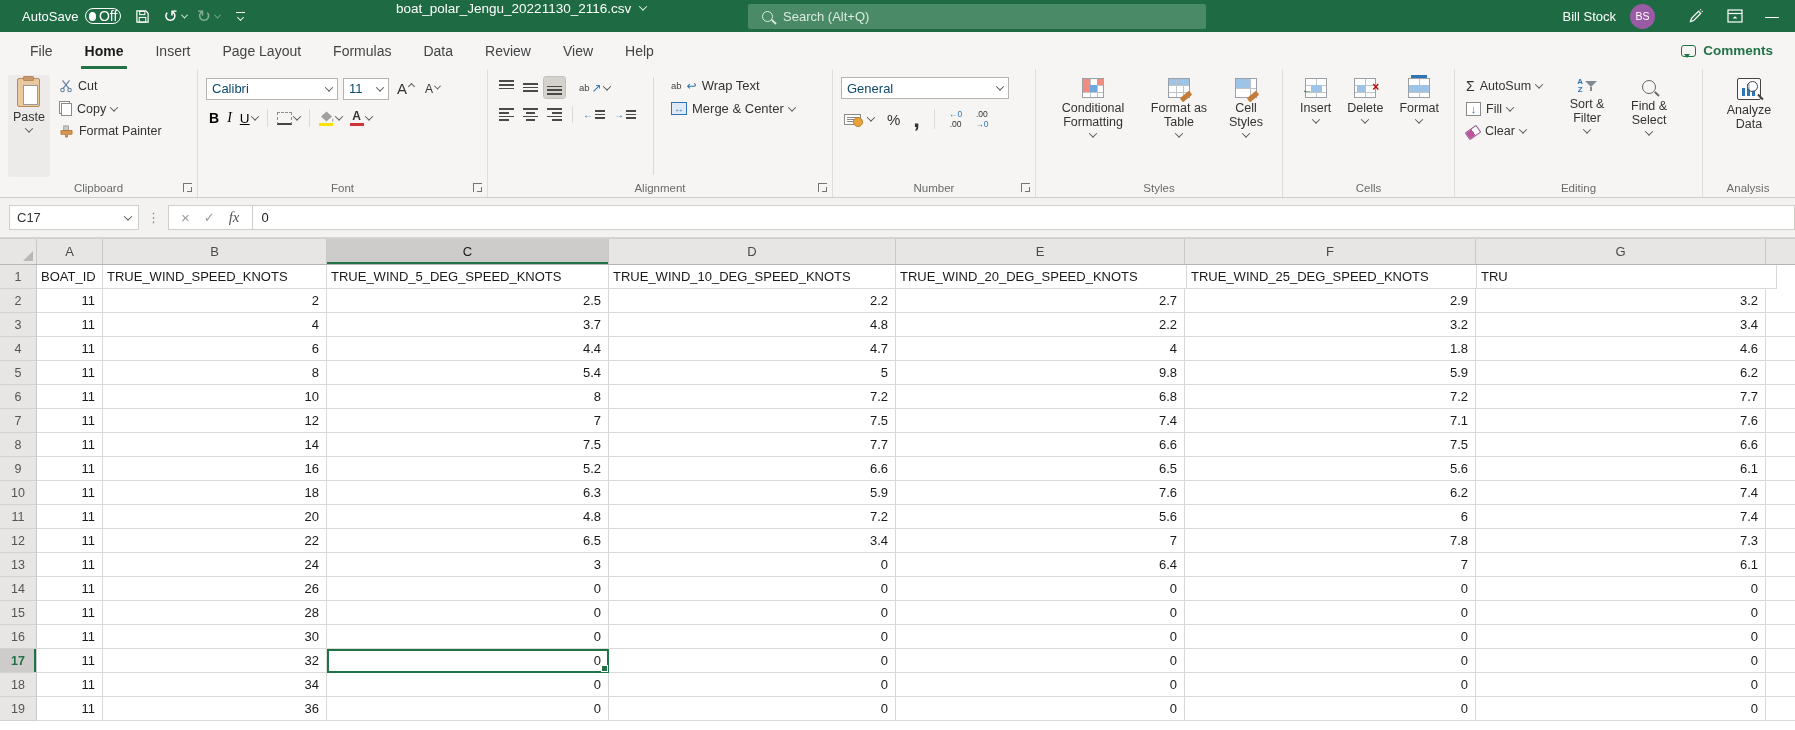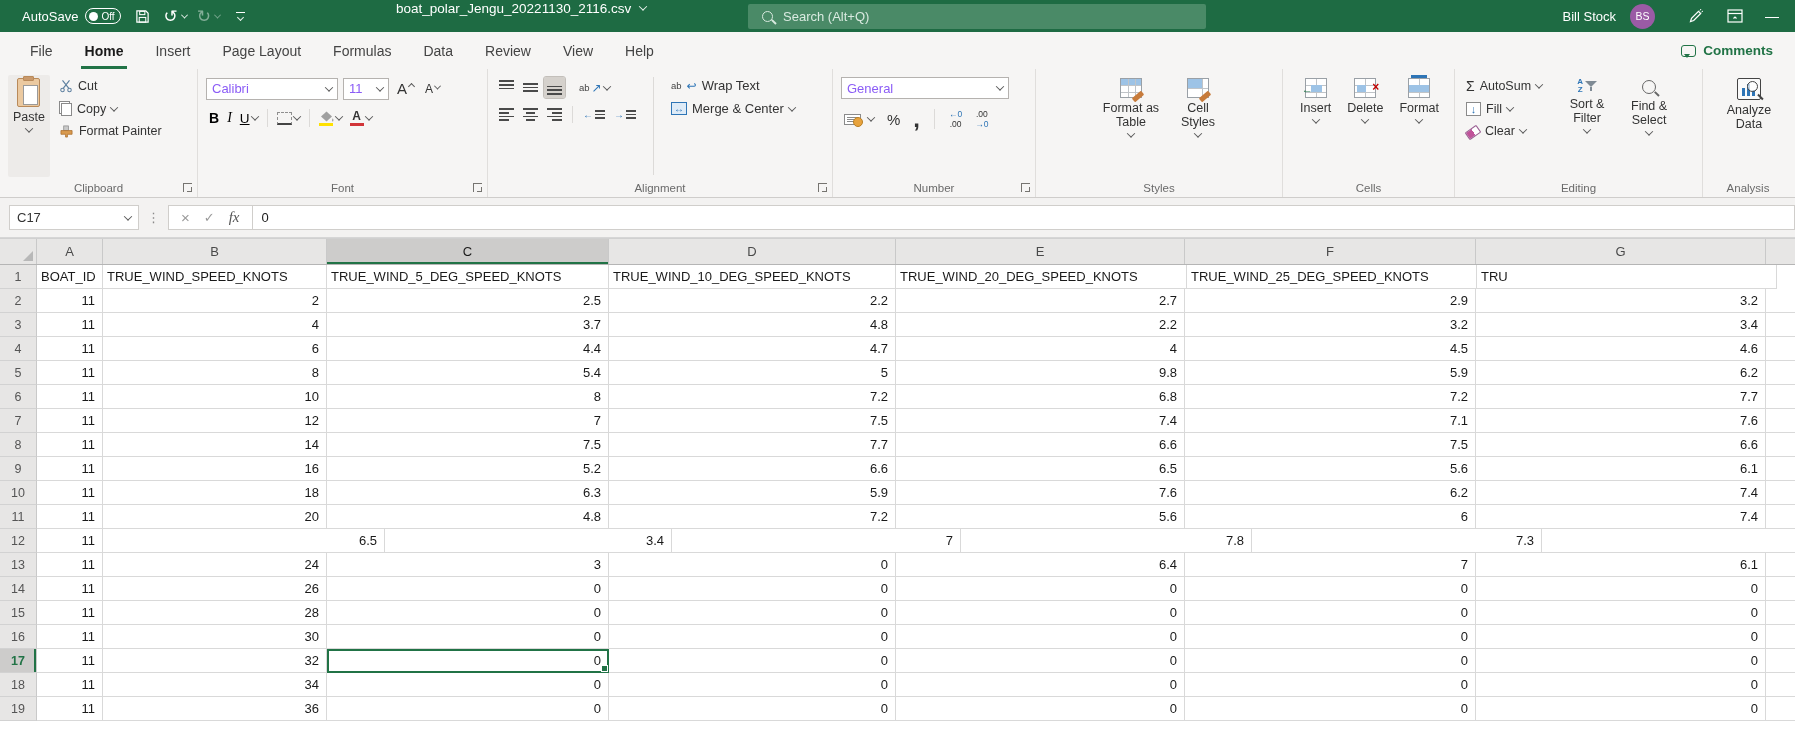--- a/index.html
+++ b/index.html
@@ -5,21 +5,21 @@
   * { box-sizing: border-box; margin: 0; padding: 0; }
   html,body { width:1795px; height:730px; overflow:hidden; }
   body { font-family:"Liberation Sans", sans-serif; background:#fff; position:relative; }
 
   
   .titlebar { height:32px; background:#1E6B43; color:#fff; position:relative; display:flex; align-items:center; }
   .qat { display:flex; align-items:center; gap:10px; padding-left:22px; font-size:13px; }
   .autosave { display:flex; align-items:center; gap:7px; }
   .pill { width:36px; height:16px; border:1px solid #fff; border-radius:9px; display:flex; align-items:center; padding:0 3px; gap:3px; }
   .pill .knob { width:9px; height:9px; background:#fff; border-radius:50%; }
-  .pill .state { font-size:10px; color:#fff; }
+  .pill .state { font-size:14px; color:#fff; }
   .qbtn { display:flex; align-items:center; justify-content:center; min-width:22px; height:24px; color:#fff; }
   .dim { opacity:.45; }
   .qsep-caret { display:flex; flex-direction:column; align-items:center; }
   .qsep-caret .bar { width:9px; height:1.4px; background:#fff; margin-bottom:2px; }
   .doc-title { position:absolute; left:396px; top:0; height:16px; display:flex; align-items:center; font-size:13.5px; color:#fff; gap:9px; }
   .searchbox { position:absolute; left:748px; top:4px; width:458px; height:25px; background:#4A8A67; border-radius:2px; display:flex; align-items:center; padding-left:14px; gap:10px; color:#D9EAE0; font-size:13px; }
   .tb-right { position:absolute; right:0; top:0; height:32px; display:flex; align-items:center; }
   .username { font-size:13px; color:#fff; margin-right:14px; }
   .avatar { width:25px; height:25px; border-radius:50%; background:#9A5BA5; color:#fff; font-size:10.5px; display:flex; align-items:center; justify-content:center; margin-right:20px; }
   .tb-iconbtn { width:40px; height:32px; display:flex; align-items:center; justify-content:center; color:#fff; }
@@ -60,21 +60,21 @@
   
   .pasteico { position:relative; width:23px; height:29px; }
   .pasteico .back { position:absolute; inset:0; background:#EBC9A0; border:1px solid #B98A5A; border-radius:2px; }
   .pasteico .clip { position:absolute; top:-2px; left:6px; width:11px; height:5px; background:#C9996B; border:1px solid #B98A5A; border-radius:1px; }
   .pasteico .page { position:absolute; left:6px; top:7px; width:15px; height:20px; background:#fff; border:1px solid #9a9a9a; }
   .copyico { position:relative; width:13px; height:15px; flex:none; }
   .copyico::before { content:''; position:absolute; top:0; left:0; width:9px; height:11px; border:1px solid #8a8a8a; background:#fff; }
   .copyico::after { content:''; position:absolute; bottom:0; right:0; width:9px; height:11px; border:1px solid #8a8a8a; background:#fff; }
 
   
-  .selbox { height:22px; border:1px solid #B5B2AF; background:#fff; display:flex; align-items:center; justify-content:space-between; padding:0 5px; font-size:13px; color:#8b5cf6; }
+  .selbox { height:22px; border:1px solid #B5B2AF; background:#fff; display:flex; align-items:center; justify-content:space-between; padding:0 5px; font-size:13px; color:#0c4a6e; }
   .glyphbtn { font-size:14px; color:#333; display:flex; align-items:flex-end; }
   .bord { width:15px; height:13px; border:1px dashed #8f8f8f; border-bottom:2px solid #444; }
   .stack { display:flex; flex-direction:column; align-items:center; gap:1px; }
   .cbar { width:14px; height:3px; }
 
   
   .alico { width:15px; height:15px; display:flex; flex-direction:column; gap:2px; }
   .alico i { display:block; height:1.8px; background:#4a4a4a; width:100%; }
   .alico.vt { justify-content:flex-start; } .alico.vm { justify-content:center; } .alico.vb { justify-content:flex-end; }
   .alico.h4 { justify-content:center; }
@@ -440,20 +440,33 @@
         </div>
       </div>
     </div>
     <span class="grp-label">Number</span>
     <span class="dlg"></span>
   </div>
 
   <div class="grp" style="width:247px;justify-content:center;gap:2px;">
     <div class="bigbtn">
       <span class="tblico">
+        <span class="gl-h" style="top:6px;"></span>
+          <span class="gl-h" style="top:13px;"></span>
+        <span class="gl-v" style="left:7px;"></span>
+          <span class="gl-v" style="left:14px;"></span>
+        <span class="ov" style="left:0;top:0;width:7px;height:13px;background:#F28B82;"></span>
+        <span class="ov" style="left:7px;top:6px;width:7px;height:7px;background:#6FA8DC;"></span>
+        <span class="ov" style="left:14px;top:0;width:7px;height:6px;background:#F28B82;"></span>
+      </span>
+      <span style="width:84px;">Conditional Formatting</span>
+      <span class="chev"></span>
+    </div>
+    <div class="bigbtn">
+      <span class="tblico">
         <span class="ov" style="left:0;top:0;right:0;height:6px;background:#9DC3E6;"></span>
         <span class="gl-h" style="top:6px;"></span>
           <span class="gl-h" style="top:13px;"></span>
         <span class="gl-v" style="left:7px;"></span>
           <span class="gl-v" style="left:14px;"></span>
         <span class="ov" style="right:-3px;bottom:-2px;width:12px;height:5px;background:#C77B3B;transform:rotate(-40deg);border-radius:1px;"></span>
       </span>
       <span style="width:64px;">Format as Table</span>
       <span class="chev"></span>
     </div>
@@ -623,21 +636,21 @@
         <div class="cell" style="width: 290px;">3.4</div>
         <div class="cell" style="width: 300px;"></div>
       </div>
       <div class="grow">
         <div class="rh">4</div>
         <div class="cell" style="width: 66px;">11</div>
         <div class="cell" style="width: 224px;">6</div>
         <div class="cell" style="width: 282px;">4.4</div>
         <div class="cell" style="width: 287px;">4.7</div>
         <div class="cell" style="width: 289px;">4</div>
-        <div class="cell" style="width: 291px;">4.5</div>
+        <div class="cell" style="width: 291px;">1.8</div>
         <div class="cell" style="width: 290px;">4.6</div>
         <div class="cell" style="width: 300px;"></div>
       </div>
       <div class="grow">
         <div class="rh">5</div>
         <div class="cell" style="width: 66px;">11</div>
         <div class="cell" style="width: 224px;">8</div>
         <div class="cell" style="width: 282px;">5.4</div>
         <div class="cell" style="width: 287px;">5</div>
         <div class="cell" style="width: 289px;">9.8</div>
@@ -707,20 +720,21 @@
         <div class="cell" style="width: 282px;">4.8</div>
         <div class="cell" style="width: 287px;">7.2</div>
         <div class="cell" style="width: 289px;">5.6</div>
         <div class="cell" style="width: 291px;">6</div>
         <div class="cell" style="width: 290px;">7.4</div>
         <div class="cell" style="width: 300px;"></div>
       </div>
       <div class="grow">
         <div class="rh">12</div>
         <div class="cell" style="width: 66px;">11</div>
+        <div class="cell" style="width: 224px;">22</div>
         <div class="cell" style="width: 282px;">6.5</div>
         <div class="cell" style="width: 287px;">3.4</div>
         <div class="cell" style="width: 289px;">7</div>
         <div class="cell" style="width: 291px;">7.8</div>
         <div class="cell" style="width: 290px;">7.3</div>
         <div class="cell" style="width: 300px;"></div>
       </div>
       <div class="grow">
         <div class="rh">13</div>
         <div class="cell" style="width: 66px;">11</div>

